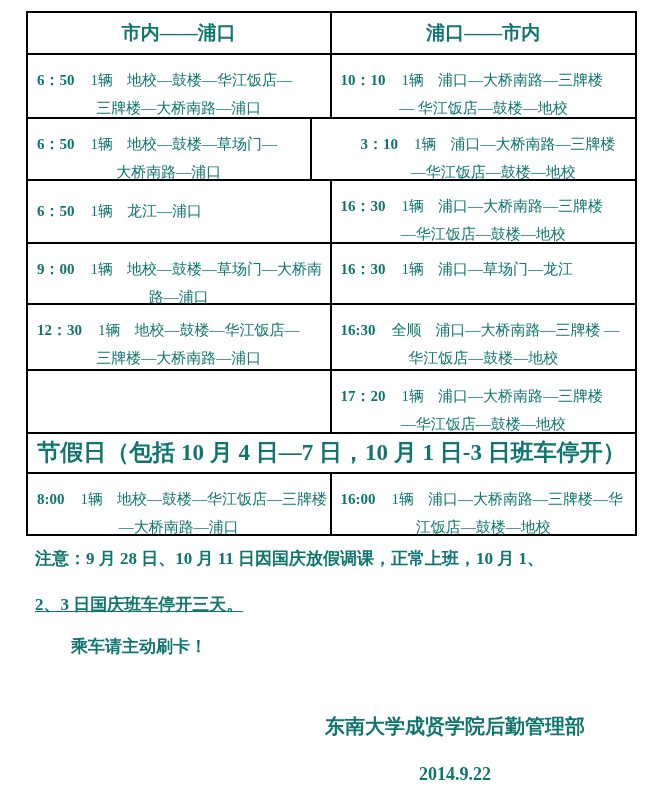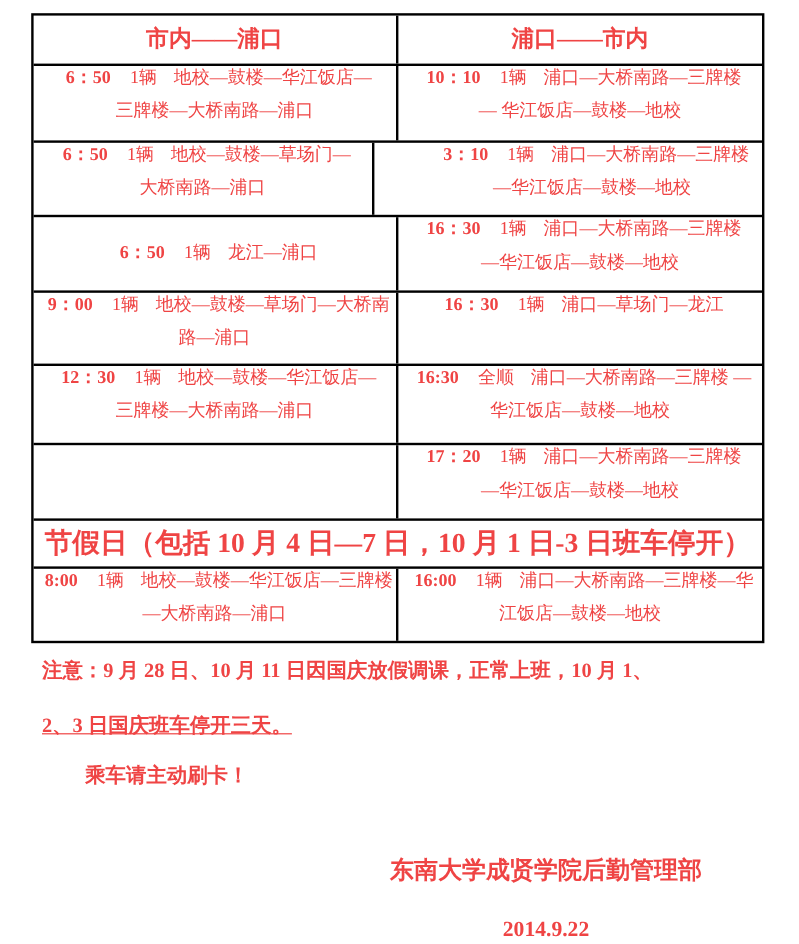--- a/index.html
+++ b/index.html
@@ -1,20 +1,20 @@
 <!DOCTYPE html>
 <html><head>
 <meta charset="utf-8">
 <style>
   html,body { margin:0; padding:0; background:#ffffff; }
   .page {
     position:relative;
     width:666px; height:787px;
     background:#ffffff;
-    color:#ef4444;
+    color:#0f766e;
     font-family:"Liberation Serif","DejaVu Serif",serif;
     overflow:hidden;
   }
   
   .schedule-table {
     position:absolute; left:26px; top:11px;
     width:611px;
     border:2px solid #000;
     box-sizing:border-box;
     background:#fff;
@@ -27,24 +27,23 @@
     text-align:center; font-weight:bold;
     font-size:19px; line-height:40px;
     white-space:nowrap;
   }
   .r-head { height:40px; }
   .r1 { height:62px; } .r2 { height:60px;gap:40px; } .r3 { height:61px; }
   .r4 { height:59px; } .r5 { height:64px; } .r6 { height:61px; }
   .r-banner { height:38px; }
   .r-holiday { height:60px; }
   .ln1 {
-    padding:0 2px 0 9px;
+    padding:15px 2px 0 9px;
     font-size:15px; line-height:20px;
     white-space:nowrap;
-    text-align:center;
   }
   .ln2 {
     margin-top:8px;
     text-align:center;
     font-size:15px; line-height:20px;
     white-space:nowrap;
   }
   .t { font-weight:bold; margin-right:16px; }
   .v { margin-right:14px; }
   .vmid .ln1 { padding-top:20px; }

